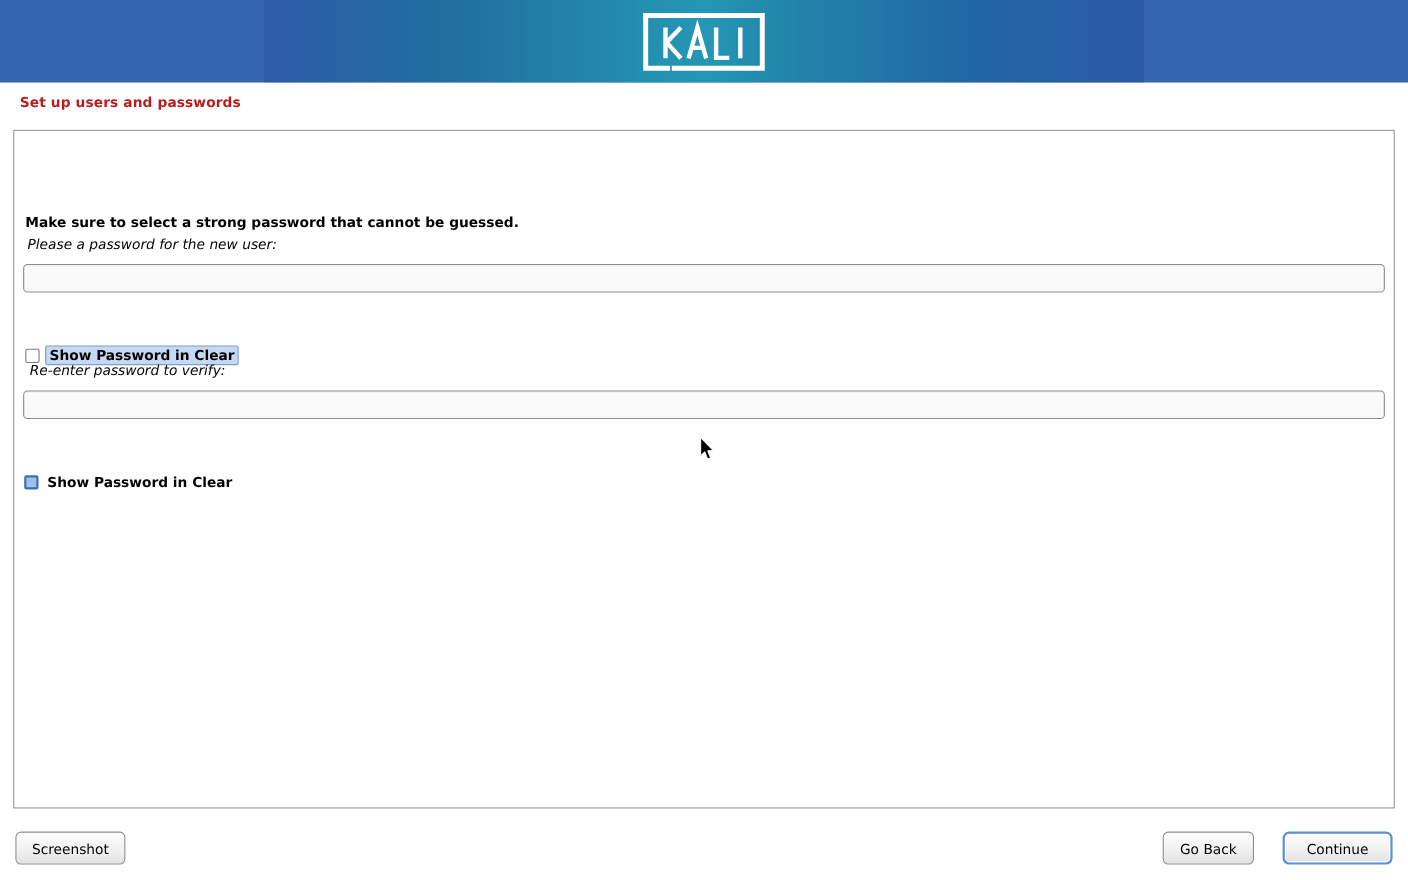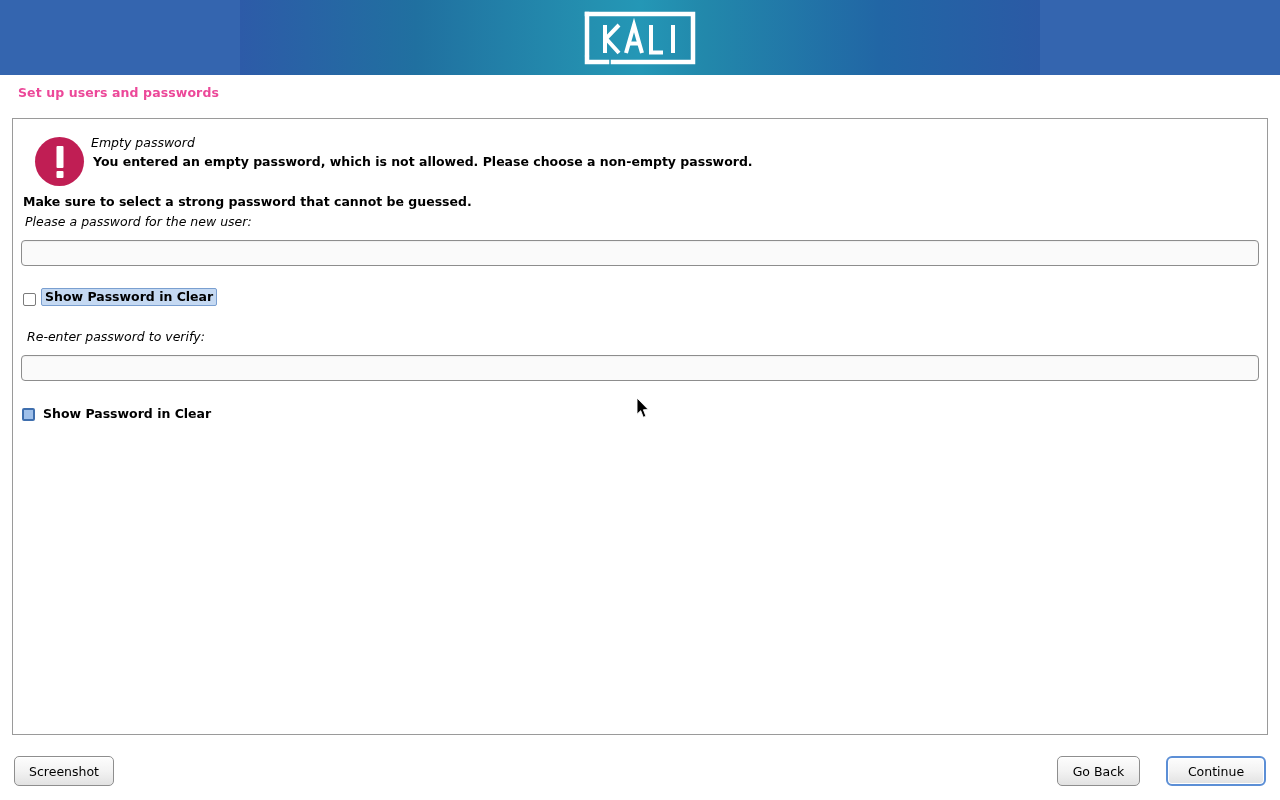--- a/index.html
+++ b/index.html
@@ -51,21 +51,21 @@
   }
   #kali-logo svg { display: block; }
 
   
   #page-title {
     position: absolute;
     left: 18px; top: 85px;
     font-size: 12.5px;
     font-weight: bold;
     letter-spacing: 0.1px;
-    color: #ec4899;
+    color: #b91c1c;
   }
 
   
   #content-panel {
     position: absolute;
     left: 12px; top: 118px;
     width: 1256px;
     height: 617px;
     border: 1px solid #9a9a9a;
     background: #ffffff;
@@ -140,22 +140,23 @@
     color: #000;
     padding: 0 6px;
     outline: none;
     box-shadow: inset 0 1px 1px rgba(0,0,0,0.045);
   }
 
   
   .check-row {
     position: absolute;
     display: flex;
-    align-items: flex-end;
+    align-items: center;
     height: 30px;
+    margin-top: 32px;
   }
   .check-box {
     width: 13px;
     height: 13px;
     border-radius: 2px;
     flex: 0 0 auto;
   }
   .check-box.state-normal {
     background: #ffffff;
     border: 1px solid #7b7b7b;
@@ -237,28 +238,20 @@
         <path d="M90,15 L90,43"></path>
       </g>
     </svg>
   </div>
 </div>
 
 <div id="page-title">Set up users and passwords</div>
 
 <div id="content-panel">
 
-  <div id="error-block">
-    <div id="error-icon">
-      <div class="bang-bar"></div>
-      <div class="bang-dot"></div>
-    </div>
-    <div id="error-title">Empty password</div>
-    <div id="error-message">You entered an empty password, which is not allowed. Please choose a non-empty password.</div>
-  </div>
 
   <div class="form-heading" style="left:10px; top:75px;">Make sure to select a strong password that cannot be guessed.</div>
   <div class="form-sublabel" style="left:12px; top:95px;">Please a password for the new user:</div>
   <input class="text-entry" type="password" style="left: 8px; top: 121px; width: 1238px;" value="">
   <div class="check-row" style="left:10px; top:157px;">
     <span class="check-box state-normal"></span>
     <span class="check-label focused">Show Password in Clear</span>
   </div>
 
   <div class="form-sublabel" style="left:14px; top:210px;">Re-enter password to verify:</div>

